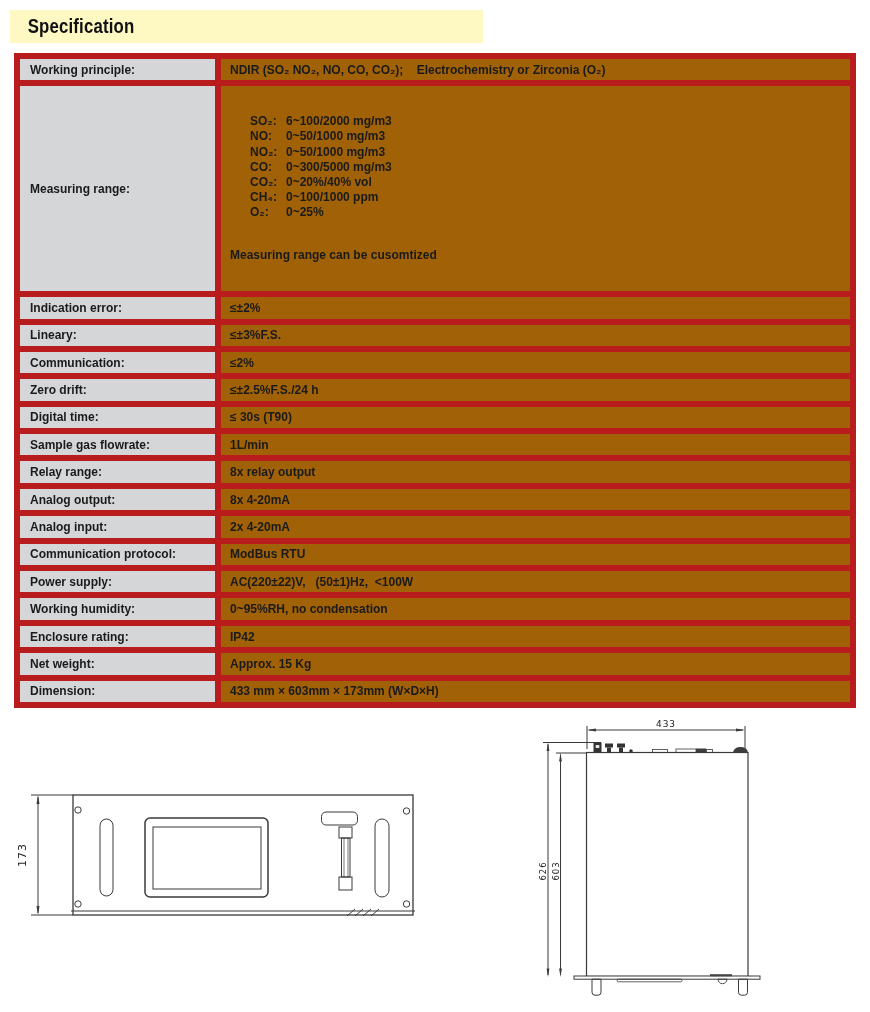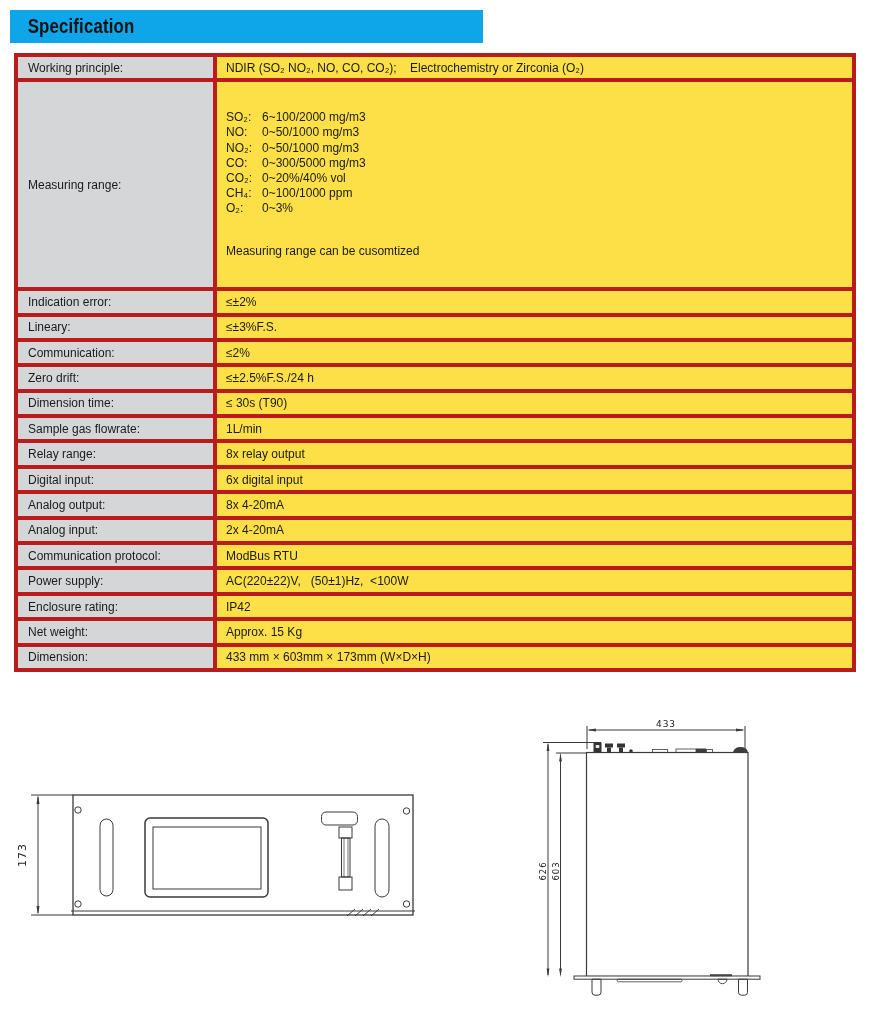--- a/index.html
+++ b/index.html
@@ -8,51 +8,52 @@
     color:#1a1a1a;
     width:870px;height:1012px;
     position:relative;
     -webkit-font-smoothing:antialiased;
   }
   .page{position:absolute;inset:0;width:870px;height:1012px;background:#fff;overflow:hidden;}
 
   
   .section-bar{
     position:absolute;left:10px;width:473px;height:33px;
-    background:#0ea5e9;
+    background:#fef9c3;
     display:flex;align-items:center;
   }
   .section-bar .bar-title{
     font-size:20px;font-weight:700;color:#111;
     transform:scaleX(0.84);transform-origin:left center;
     padding-left:21px;letter-spacing:0.2px;white-space:nowrap;
   }
   #spec-bar{top:10px;}
   #dim-bar{top:676px;}
 
   
   table.spec{
     position:absolute;left:14px;top:53px;width:842px;
     border-collapse:collapse;table-layout:fixed;
   }
   table.spec td{
-    border:4px solid #b91c1c;
+    border:6px solid #b91c1c;
     font-size:12px;line-height:14px;
     vertical-align:middle;
     overflow:hidden;
+    font-weight:bold;
   }
   table.spec td.lbl{
     width:181px;background:#D5D6D8;
     padding:0 4px 0 10px;height:21.4px;
   }
   table.spec td.val{
-    background:#fde047;padding:0 6px 0 9px;white-space:pre-wrap;
+    background:#a16207;padding:0 6px 0 9px;white-space:pre-wrap;
   }
   td.val.mr{padding:3px 6px 3px 9px;}
-  .mr-line{display:flex;line-height:15.1px;}
+  .mr-line{display:flex;line-height:15.1px;margin-left:20px;}
   .mr-line .gas{width:36px;flex:0 0 36px;}
   .mr-note{line-height:15.1px;}
 
   
   .diagram{position:absolute;}
   #front-view{left:8px;top:778px;width:440px;height:170px;}
   #top-view{left:530px;top:708px;width:340px;height:300px;}
   svg text{font-family:"DejaVu Sans", sans-serif;fill:#222;}
 </style>
 </head>
@@ -86,21 +87,21 @@
             <span class="gas">CO:</span>
             <span class="rng">0~300/5000 mg/m3</span>
           </div><div class="mr-line">
             <span class="gas">CO₂:</span>
             <span class="rng">0~20%/40% vol</span>
           </div><div class="mr-line">
             <span class="gas">CH₄:</span>
             <span class="rng">0~100/1000 ppm</span>
           </div><div class="mr-line">
             <span class="gas">O₂:</span>
-            <span class="rng">0~3%</span>
+            <span class="rng">0~25%</span>
           </div>
           <div class="mr-note">Measuring range can be cusomtized</div>
         </td>
       </tr>
       <tr>
         <td class="lbl">Indication error:</td>
         <td class="val">≤±2%</td>
       </tr>
         <tr>
         <td class="lbl">Lineary:</td>
@@ -108,50 +109,50 @@
       </tr>
         <tr>
         <td class="lbl">Communication:</td>
         <td class="val">≤2%</td>
       </tr>
         <tr>
         <td class="lbl">Zero drift:</td>
         <td class="val">≤±2.5%F.S./24 h</td>
       </tr>
         <tr>
-        <td class="lbl">Dimension time:</td>
+        <td class="lbl">Digital time:</td>
         <td class="val">≤ 30s (T90)</td>
       </tr>
         <tr>
         <td class="lbl">Sample gas flowrate:</td>
         <td class="val">1L/min</td>
       </tr>
         <tr>
         <td class="lbl">Relay range:</td>
         <td class="val">8x relay output</td>
       </tr>
         <tr>
-        <td class="lbl">Digital input:</td>
-        <td class="val">6x digital input</td>
-      </tr>
-        <tr>
         <td class="lbl">Analog output:</td>
         <td class="val">8x 4-20mA</td>
       </tr>
         <tr>
         <td class="lbl">Analog input:</td>
         <td class="val">2x 4-20mA</td>
       </tr>
         <tr>
         <td class="lbl">Communication protocol:</td>
         <td class="val">ModBus RTU</td>
       </tr>
         <tr>
         <td class="lbl">Power supply:</td>
         <td class="val">AC(220±22)V,   (50±1)Hz,  &lt;100W</td>
+      </tr>
+        <tr>
+        <td class="lbl">Working humidity:</td>
+        <td class="val">0~95%RH, no condensation</td>
       </tr>
         <tr>
         <td class="lbl">Enclosure rating:</td>
         <td class="val">IP42</td>
       </tr>
         <tr>
         <td class="lbl">Net weight:</td>
         <td class="val">Approx. 15 Kg</td>
       </tr>
         <tr>

